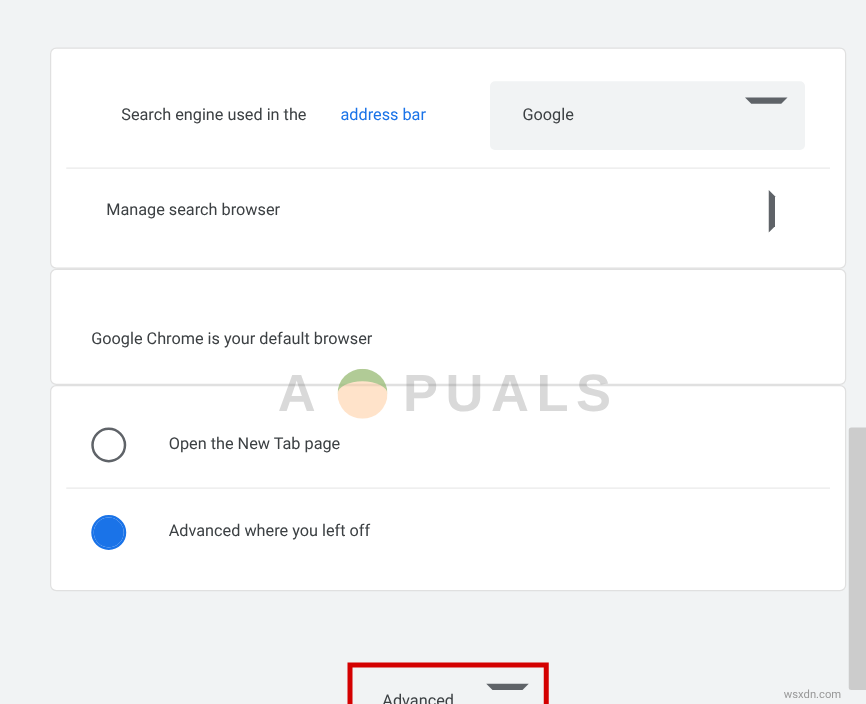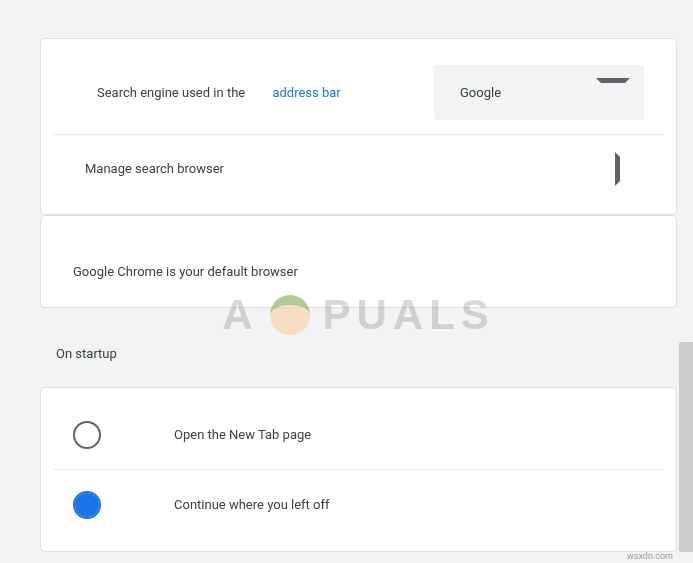--- a/index.html
+++ b/index.html
@@ -40,21 +40,21 @@
     .row-label {
       color: #3c4043;
     }
     .link {
       color: #1a73e8;
     }
     .select-box {
       background: #f1f3f4;
       border-radius: 4px;
       padding: 8px 14px;
-      width: 210px;
+      width: 252px;
       display: flex;
       align-items: center;
       justify-content: space-between;
       color: #3c4043;
       font-size: 13px;
       cursor: pointer;
     }
     .chevron-down-triangle {
       width: 0;
       height: 0;
@@ -80,21 +80,20 @@
       align-items: center;
       padding: 16px 20px;
       color: #3c4043;
       margin-top: 20px;
     }
     .radio-row {
       display: flex;
       align-items: center;
       padding: 15px 20px;
       cursor: pointer;
-      gap: 39px;
     }
     .radio-outer {
       width: 17px;
       height: 17px;
       border-radius: 50%;
       border: 2px solid #5f6368;
       display: flex;
       align-items: center;
       justify-content: center;
       margin-right: 22px;
@@ -187,31 +186,30 @@
     <div class="row divider">
       <span class="row-label">Manage search browser</span>
       <span class="chevron-right-triangle"></span>
     </div>
   </div>
 
   <div class="card">
     <div class="info-row">Google Chrome is your default browser</div>
   </div>
 
-  <div class="section-heading">On startup</div>
   <div class="card">
     <div class="radio-row">
       <div class="radio-outer"></div>
       <span class="radio-label">Open the New Tab page</span>
     </div>
     <div class="radio-row divider">
       <div class="radio-outer selected">
         <div class="radio-inner"></div>
       </div>
-      <span class="radio-label">Continue where you left off</span>
+      <span class="radio-label">Advanced where you left off</span>
     </div>
   </div>
 
   <div class="advanced-wrap">
     <div class="advanced">
       <span>Advanced</span>
       <span class="chevron-down-triangle"></span>
     </div>
   </div>
 

